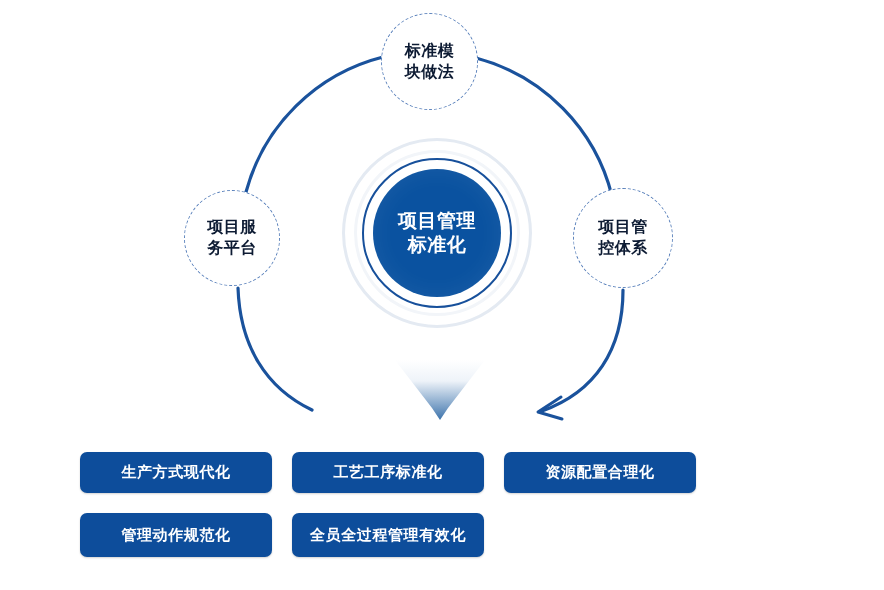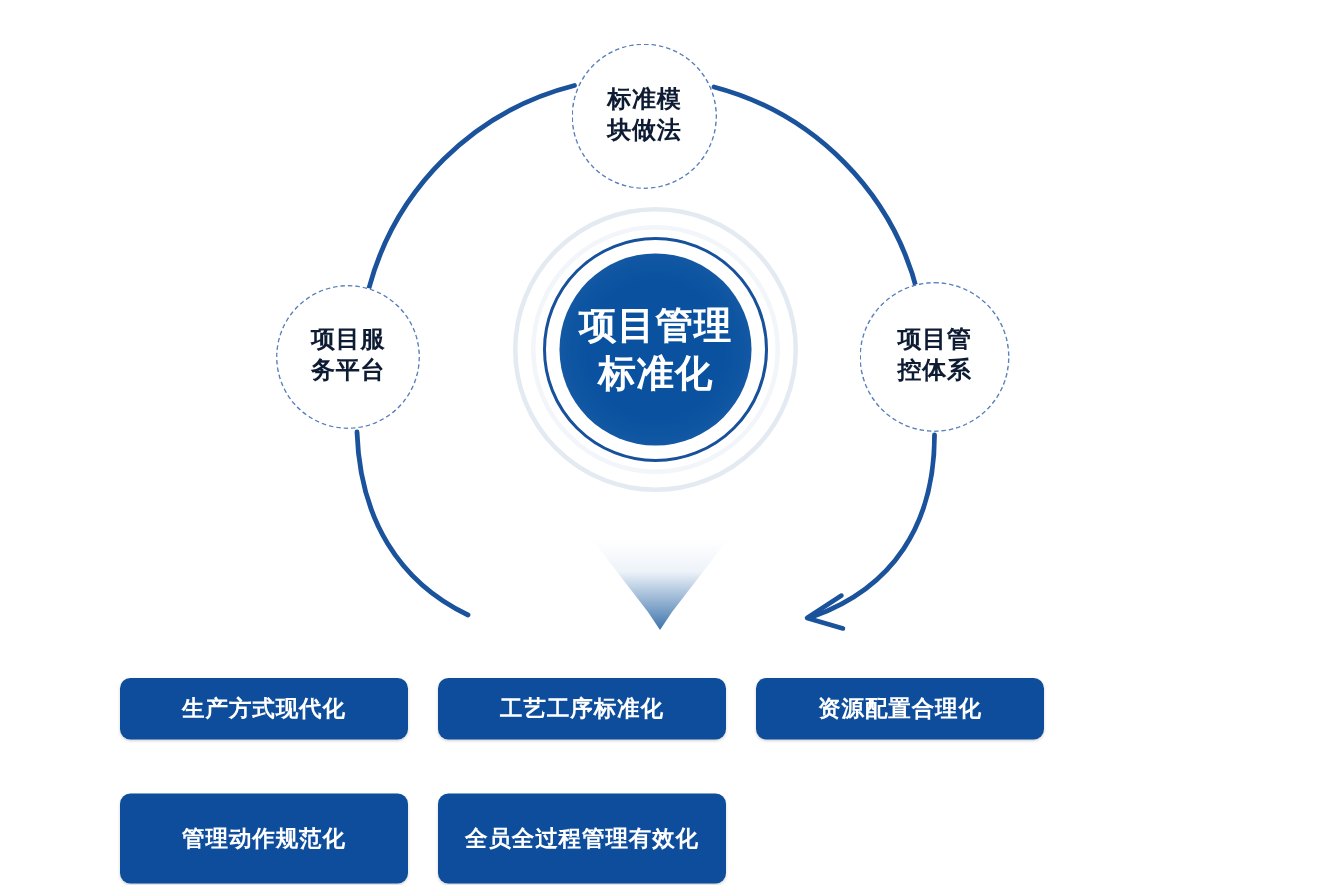--- a/index.html
+++ b/index.html
@@ -76,21 +76,21 @@
     width: 128px; height: 128px;
     border-radius: 50%;
     background: #0a52a0;
     box-shadow: inset 0 0 26px rgba(255,255,255,0.07);
     display: flex;
     align-items: center;
     justify-content: center;
   }
   .core-label {
     color: #ffffff;
-    font-size: 25px;
+    font-size: 19px;
     font-weight: bold;
     line-height: 1.28;
     text-align: center;
     letter-spacing: 0.5px;
   }
 
   
   .node {
     position: absolute;
     border-radius: 50%;
@@ -102,21 +102,21 @@
     box-sizing: border-box;
   }
   .node-label {
     color: #0d1b33;
     font-size: 16px;
     font-weight: bold;
     line-height: 1.3;
     text-align: center;
     letter-spacing: 0.5px;
   }
-  #node-top    { left: 381px; top: 29px;  width: 97px;  height: 97px; }
+  #node-top    { left: 381px; top: 13px;  width: 97px;  height: 97px; }
   #node-left   { left: 184px; top: 190px; width: 96px;  height: 96px; }
   #node-right  { left: 573px; top: 188px; width: 100px; height: 100px; }
 
   
   .box-grid {
     position: absolute;
     left: 80px;
     top: 452px;
     width: 724px;
     display: grid;
@@ -133,21 +133,21 @@
     font-size: 15px;
     font-weight: bold;
     letter-spacing: 0.6px;
     display: flex;
     align-items: center;
     justify-content: center;
     box-shadow: 0 1px 2px rgba(0,0,0,0.18);
     box-sizing: border-box;
     text-align: center;
   }
-  .pill.row2 { height: 60px; margin-top: 16px; }
+  .pill.row2 { height: 44px; }
 </style>
 </head>
 <body>
 
 <div id="stage">
 
   <svg id="arc-layer" viewBox="0 0 884 590" xmlns="http://www.w3.org/2000/svg">
     <defs>
       <linearGradient id="arrowGrad" x1="0" y1="0" x2="0" y2="1">
         <stop offset="0%" stop-color="#ffffff"></stop>

